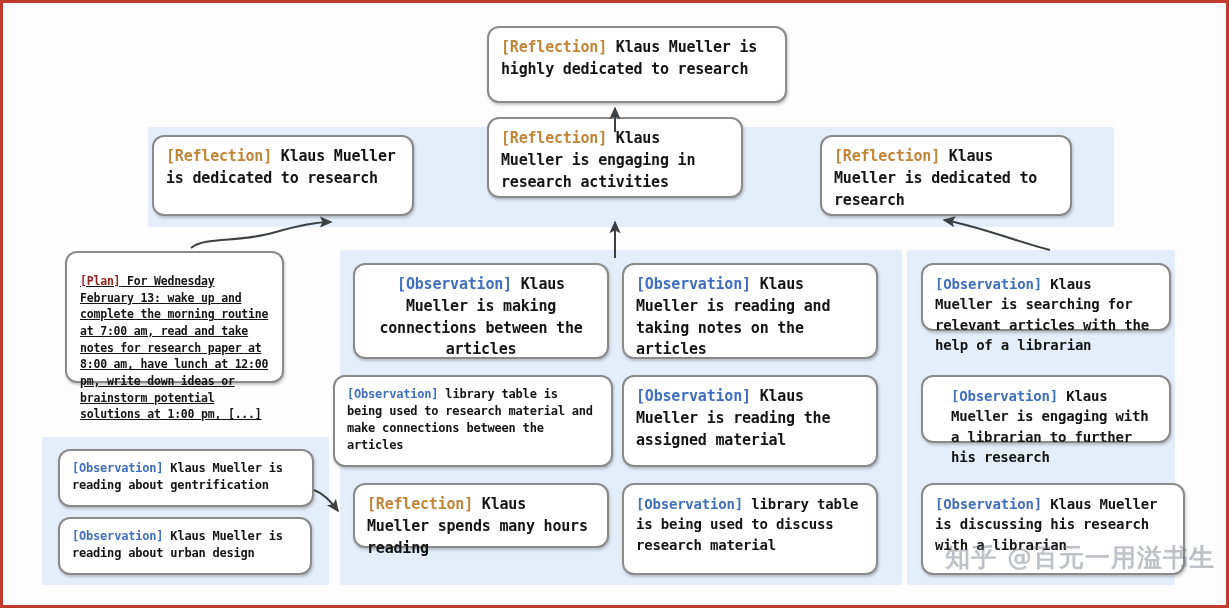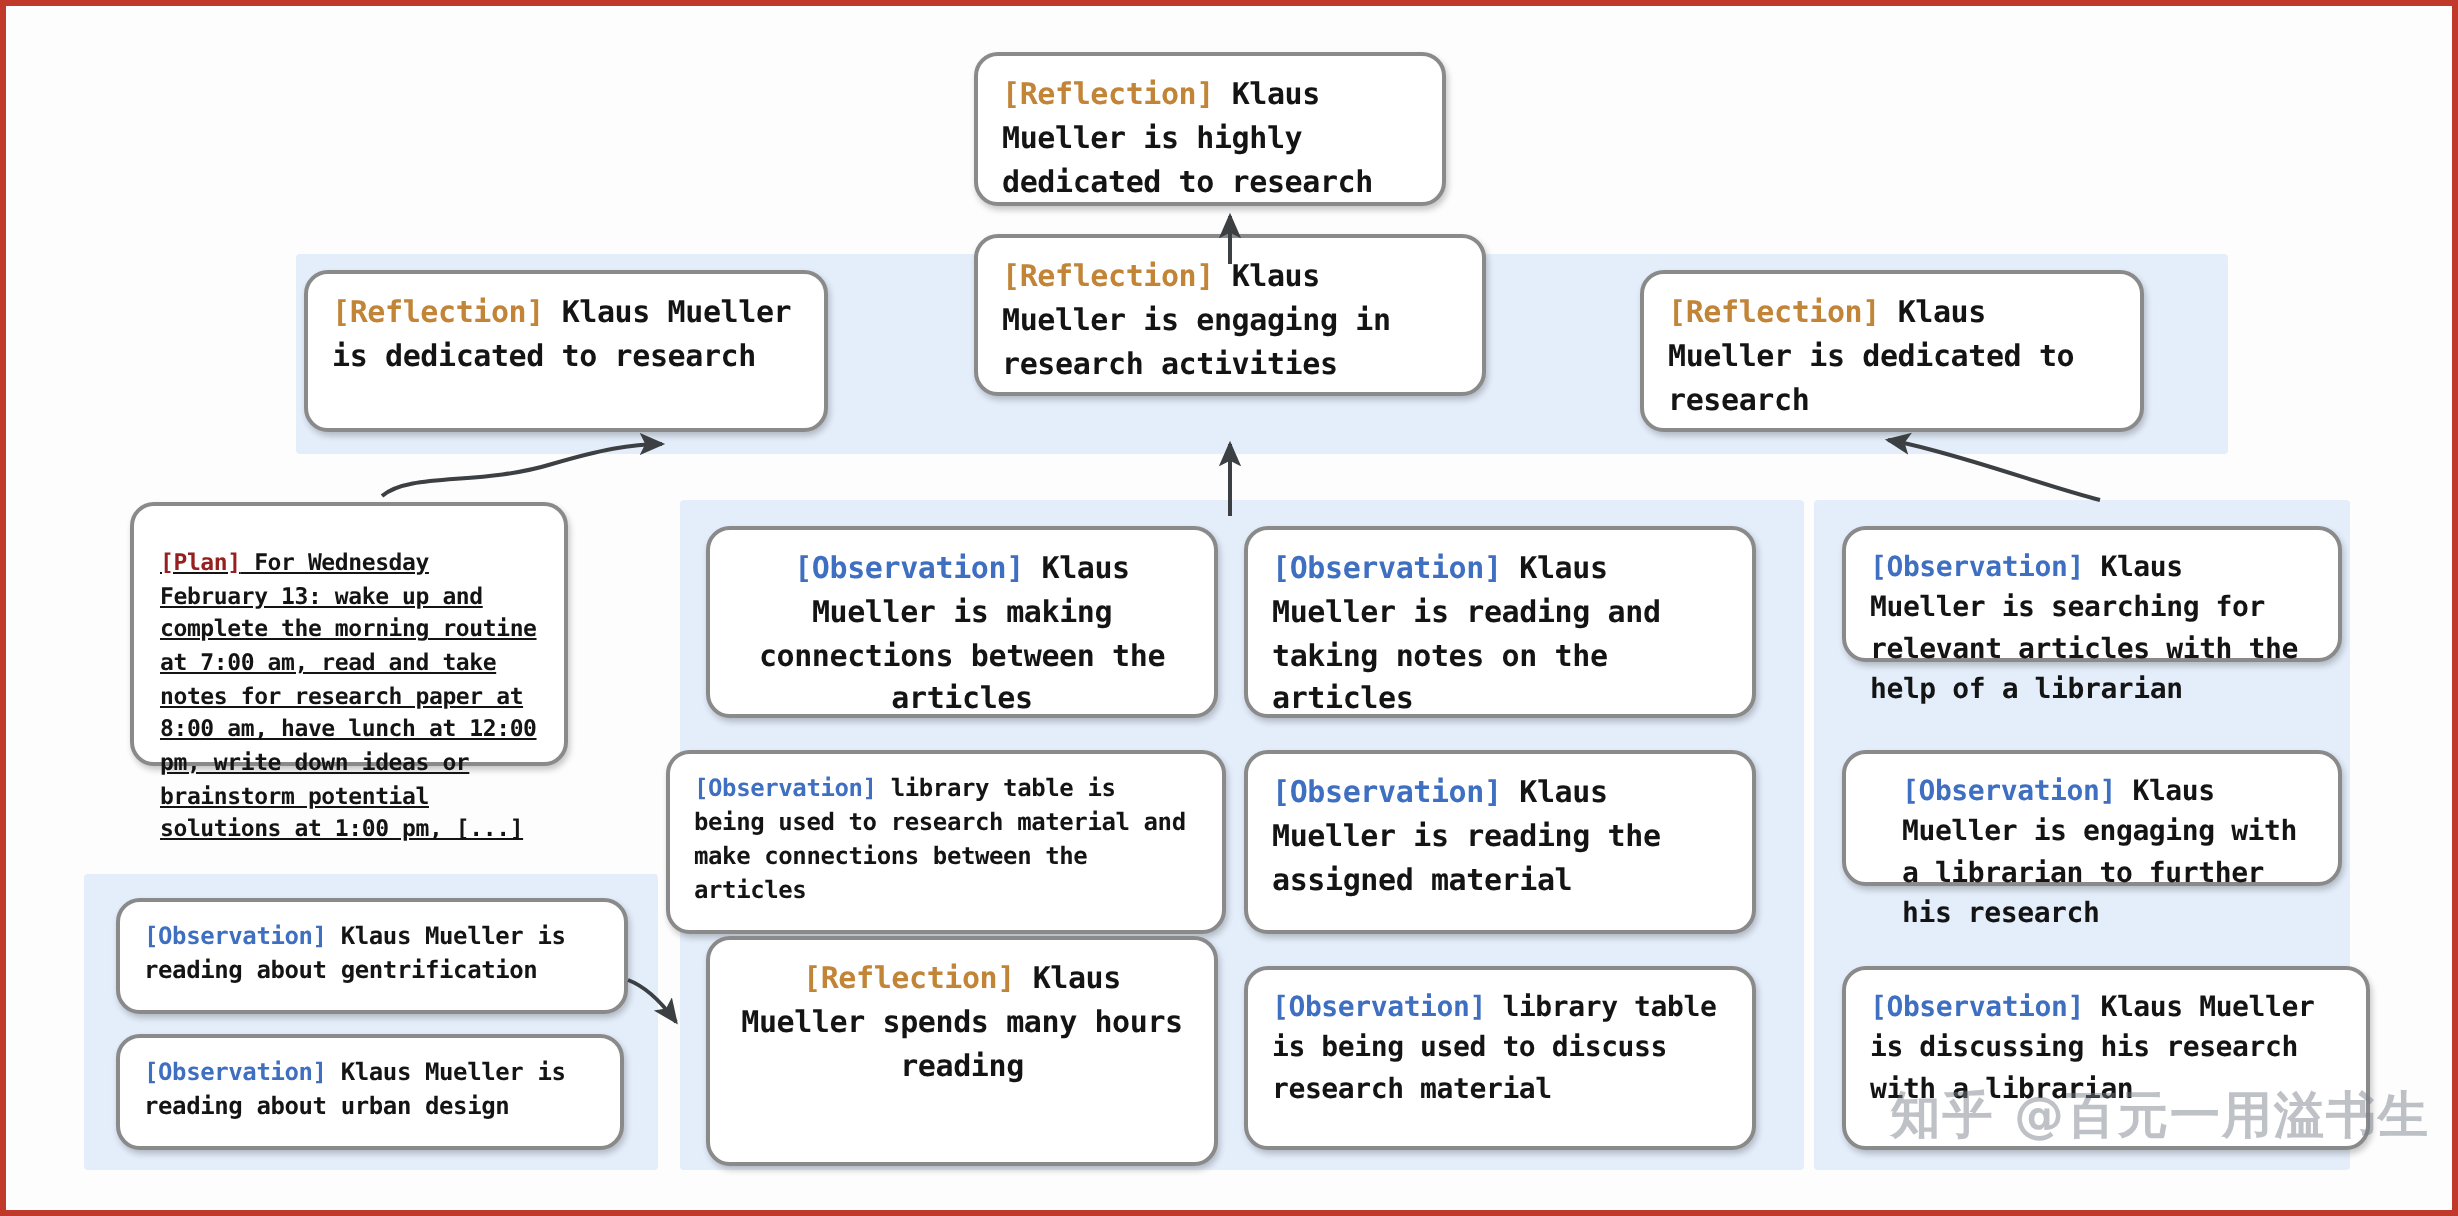--- a/index.html
+++ b/index.html
@@ -49,33 +49,33 @@
   .tag-reflection{color:#c28436;}
   .tag-observation{color:#3f6fc0;}
   .tag-plan{color:#96201f;}
 
   .fs15{font-size:15px;line-height:1.45;}
   .fs14{font-size:14px;line-height:1.45;}
   .fs12{font-size:12px;line-height:1.42;}
   .fs11{font-size:11.5px;line-height:1.45;}
 
   
-  #n-top        {left:487px;top:26px; width:236px;height:77px;}
+  #n-top        {left:487px;top:26px; width:300px;height:77px;}
   #n-ref-left   {left:152px;top:135px;width:262px;height:81px;}
   #n-ref-mid    {left:487px;top:117px;width:256px;height:81px;}
   #n-ref-right  {left:820px;top:135px;width:252px;height:81px;}
 
   #n-plan       {left:65px; top:251px;width:219px;height:132px;padding:20px 13px;text-decoration:underline;}
 
   #n-obs-gent   {left:58px; top:449px;width:256px;height:58px;}
   #n-obs-urban  {left:58px; top:517px;width:254px;height:58px;}
 
   #n-mid1a      {left:353px;top:263px;width:256px;height:96px;text-align:center;}
   #n-mid1b      {left:333px;top:375px;width:280px;height:92px;}
-  #n-mid1c      {left:353px;top:468px;width:256px;height:115px;text-align:center;}
+  #n-mid1c      {left:353px;top:483px;width:256px;height:65px;}
 
   #n-mid2a      {left:622px;top:263px;width:256px;height:96px;}
   #n-mid2b      {left:622px;top:375px;width:256px;height:92px;}
   #n-mid2c      {left:622px;top:483px;width:256px;height:92px;}
 
   #n-right1     {left:921px;top:263px;width:250px;height:68px;}
   #n-right2     {left:921px;top:375px;width:250px;height:68px;padding-left:28px;}
   #n-right3     {left:921px;top:483px;width:264px;height:92px;}
 
   

